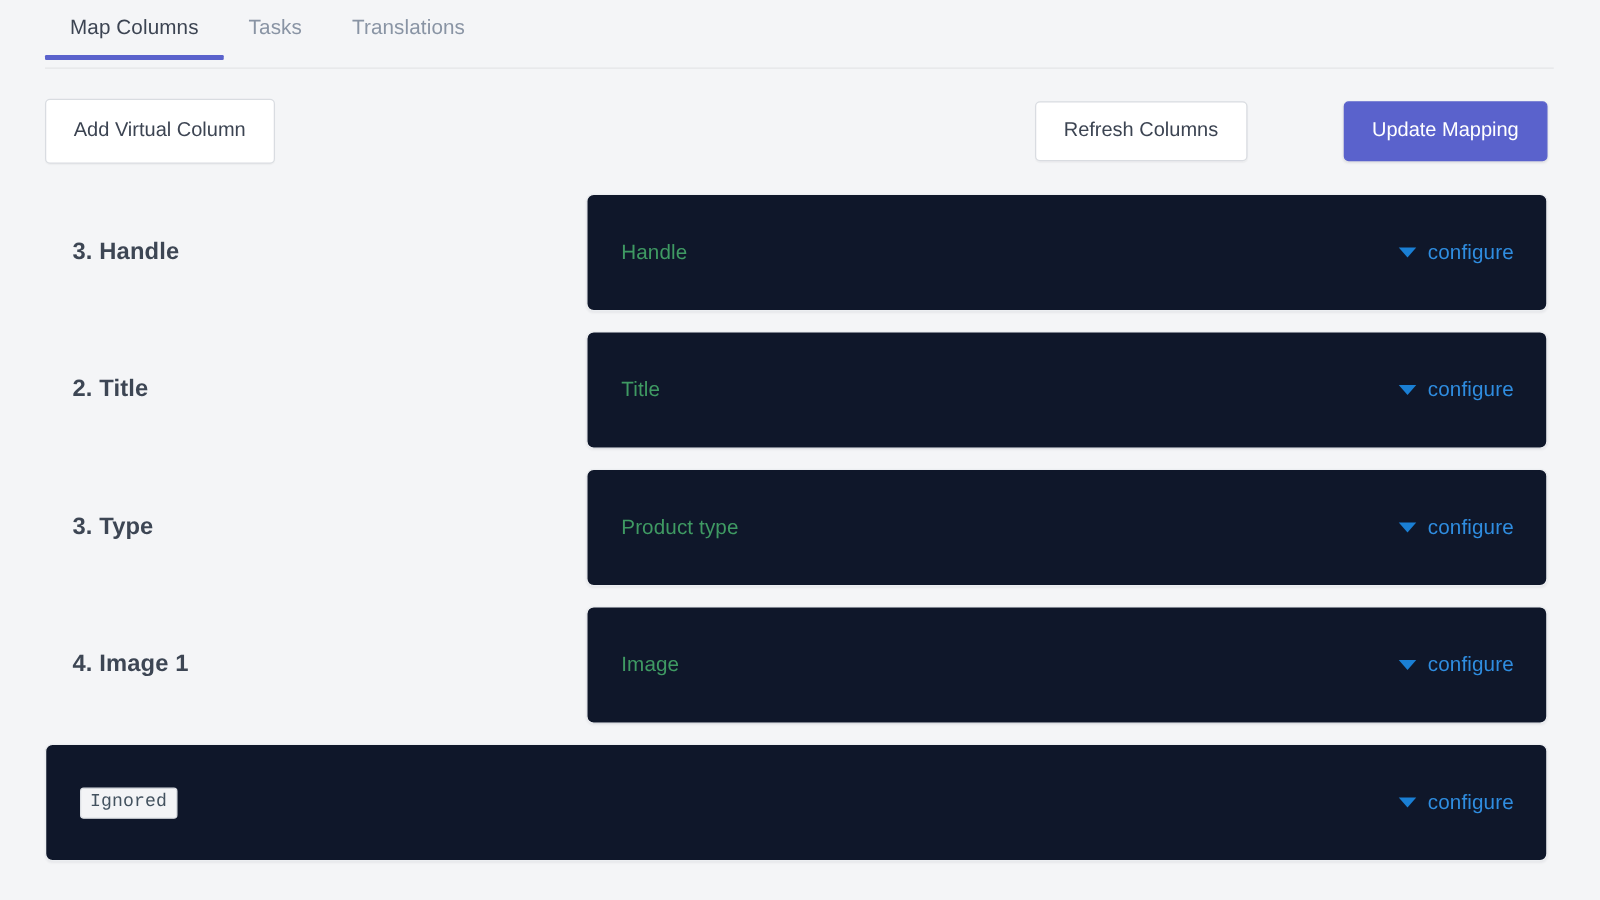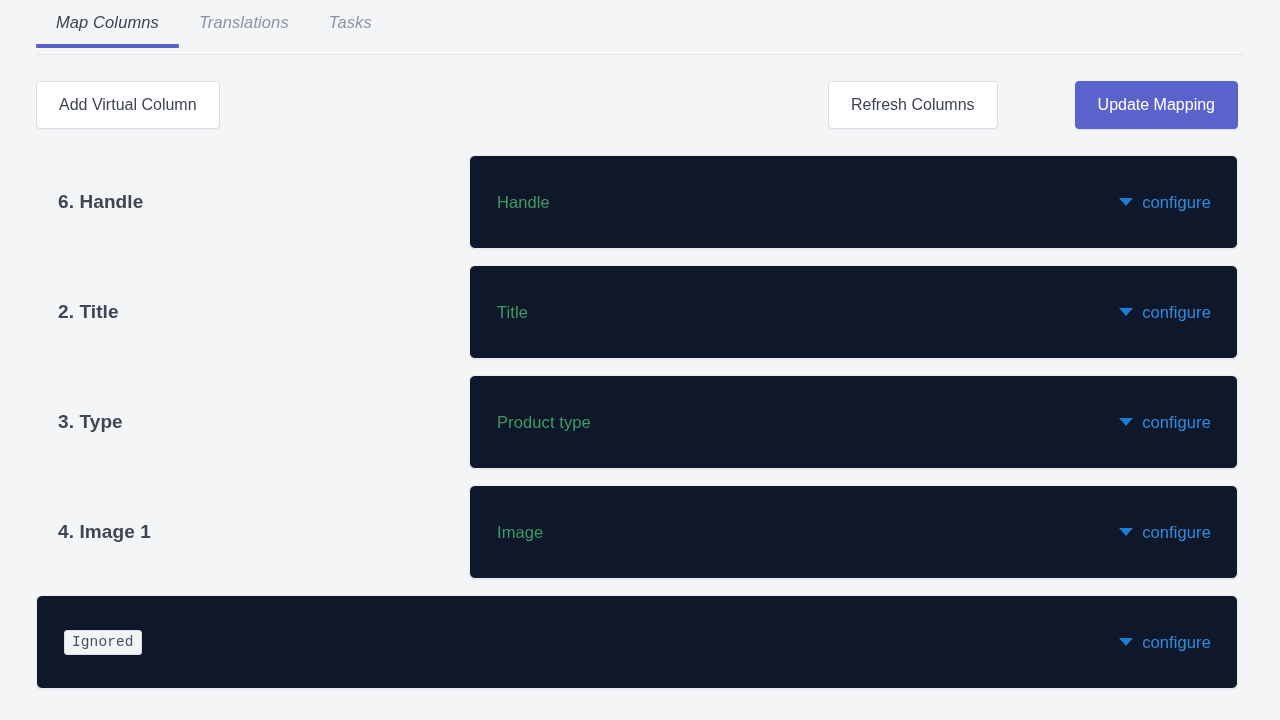--- a/index.html
+++ b/index.html
@@ -14,21 +14,20 @@
     -webkit-font-smoothing: antialiased;
   }
 
   
   .tabbar {
     position: relative;
     height: 55px;
     padding: 0 36px;
     display: flex;
     align-items: flex-start;
-    font-style: italic;
   }
   .tabbar::after {
     content: "";
     position: absolute;
     left: 36px; right: 37px; bottom: 0;
     height: 1px;
     background: #e3e5e8;
   }
   .tab {
     position: relative;
@@ -46,21 +45,20 @@
     position: absolute;
     left: 0; right: 0; bottom: -1px;
     height: 4px;
     background: #5a62cc;
     border-radius: 1px;
   }
 
   
   .actionbar {
     display: flex;
-    align-items: center;
     justify-content: space-between;
     padding: 24px 42px 0 36px;
     height: 76px;
   }
   .btn {
     font-family: "Liberation Sans", sans-serif;
     font-size: 16px;
     line-height: 1;
     border-radius: 4px;
     cursor: pointer;
@@ -148,39 +146,39 @@
   }
 </style>
 </head>
 <body>
 
 <div class="tabbar">
   <div class="tab active">
     <span>Map Columns</span>
   </div>
   <div class="tab">
+    <span>Tasks</span>
+  </div>
+  <div class="tab">
     <span>Translations</span>
-  </div>
-  <div class="tab">
-    <span>Tasks</span>
   </div>
 </div>
 
 <div class="actionbar">
   <button class="btn btn-light">Add Virtual Column</button>
   <div class="right-actions">
     <button class="btn btn-light">Refresh Columns</button>
     <button class="btn btn-primary">Update Mapping</button>
   </div>
 </div>
 
 <div class="rows">
 
   <div class="row">
-    <div class="row-label">6. Handle</div>
+    <div class="row-label">3. Handle</div>
     <div class="card">
       <span class="card-value">Handle</span>
       <span class="configure">
         <span class="caret"></span>
         <span class="configure-label">configure</span>
       </span>
     </div>
   </div>
 
   <div class="row">

